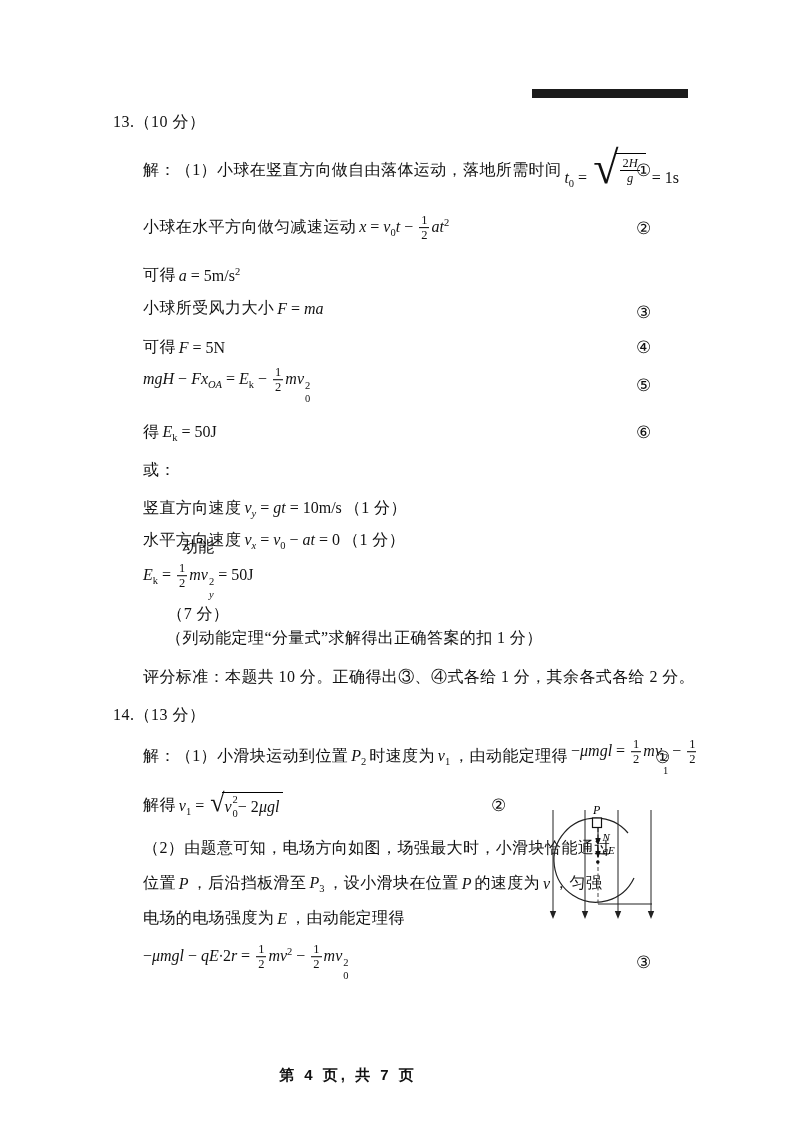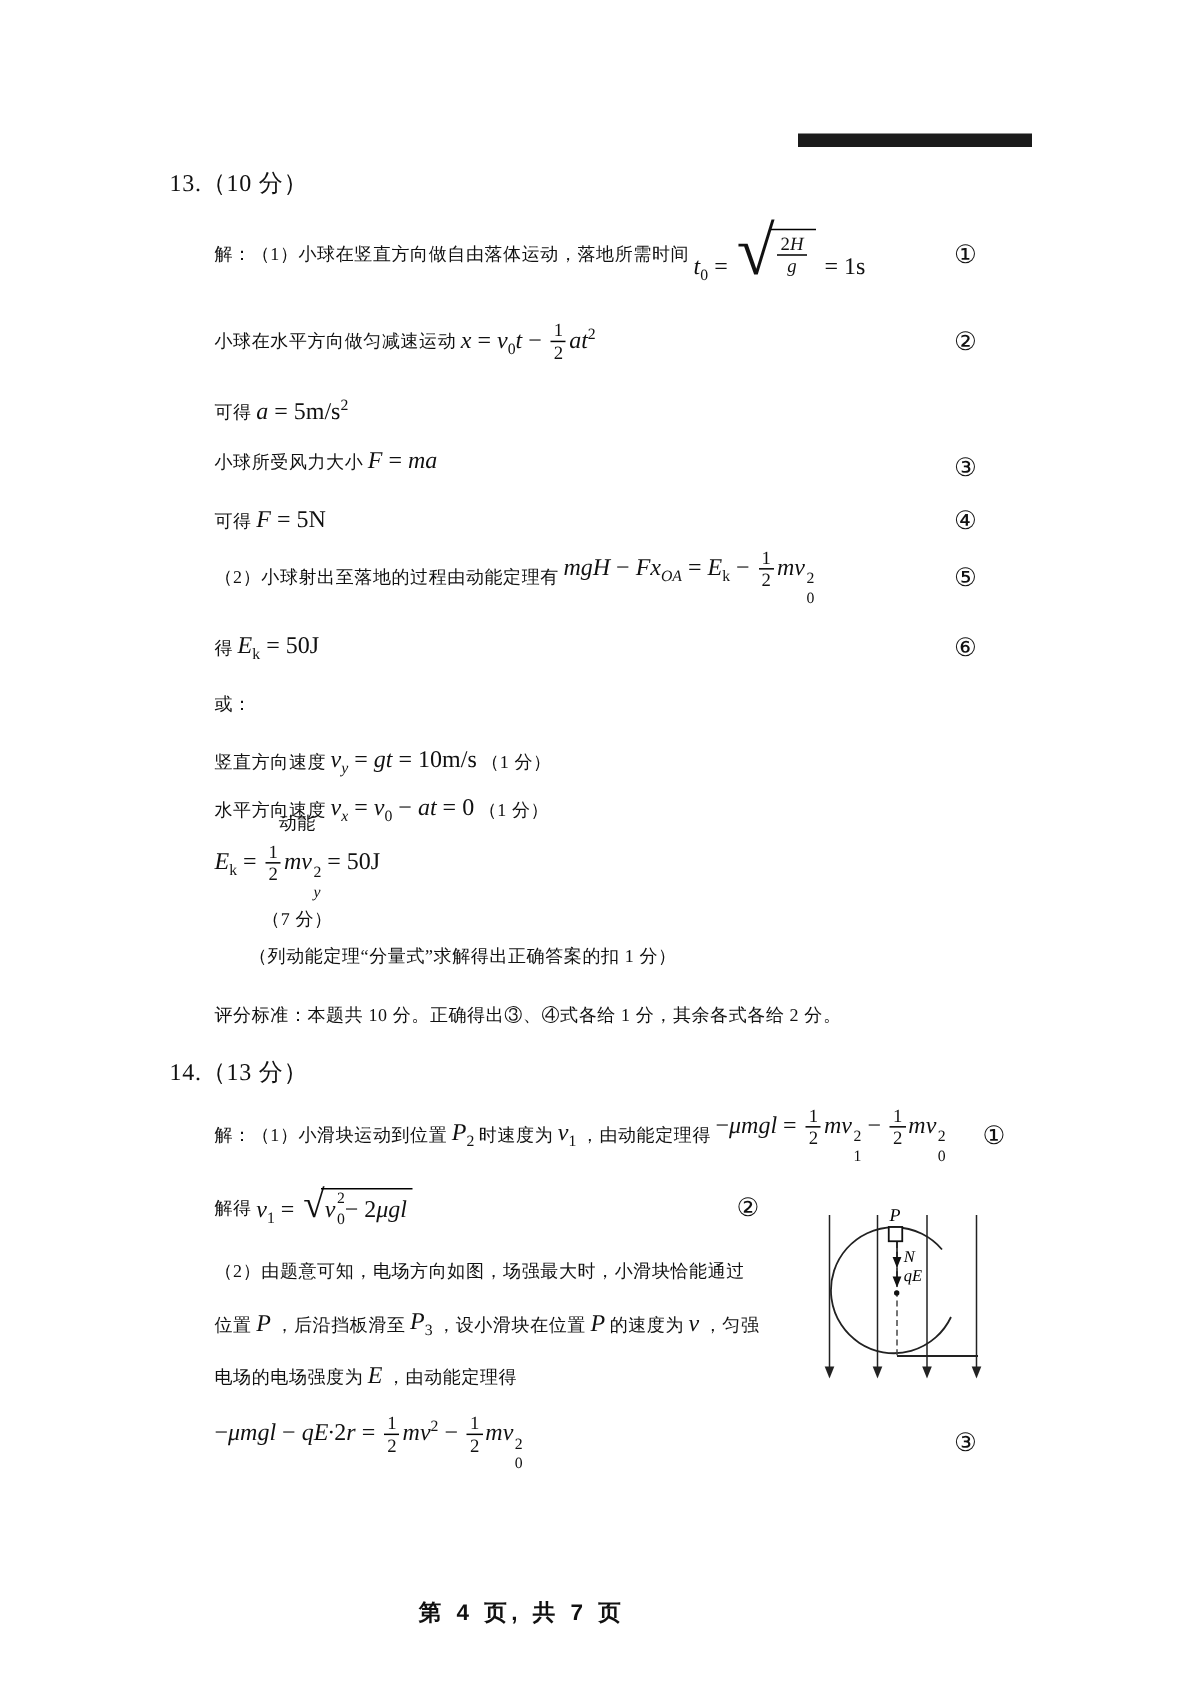--- a/index.html
+++ b/index.html
@@ -2,21 +2,21 @@
 <html><head>
 <meta charset="utf-8">
 <style>
   html,body{margin:0;padding:0;background:#ffffff;}
   .page{position:relative;width:696px;height:1131px;background:#ffffff;color:#111;
         font-family:"Liberation Serif","DejaVu Serif",serif;overflow:hidden;}
   .redaction{position:absolute;left:532px;top:89px;width:156px;height:9px;background:#1b1b1b;}
   .p-num{position:absolute;left:113px;font-size:16px;letter-spacing:0.5px;white-space:nowrap;}
   .line{position:absolute;left:143px;transform:translateY(-50%);display:flex;align-items:center;
         white-space:nowrap;gap:3px;}
-  .cn{font-size:12px;letter-spacing:0.4px;text-align:center;}
+  .cn{font-size:16px;letter-spacing:0.4px;text-align:center;}
   .bold .cn{font-weight:400;}
   .badge{position:absolute;transform:translateY(-50%);font-size:17px;line-height:1;
          font-family:"Liberation Serif",serif;}
   .math{font-size:16px;font-family:"Liberation Serif","DejaVu Serif",serif;}
   .math .it{font-style:italic;}
   .frac{display:inline-flex;flex-direction:column;align-items:center;vertical-align:middle;
         font-size:12.5px;line-height:1.15;margin:0 2px;}
   .frac .num{border-bottom:1px solid #000;padding:0 2px;}
   .frac .den{padding:0 2px;}
   .sub2{font-size:10.5px;vertical-align:-4px;}
@@ -73,21 +73,20 @@
         <span class="cn">小球所受风力大小</span>
         <span class="math"><span class="it">F</span> = <span class="it">ma</span></span>
       </div>
       <div class="badge" style="left: 636px; top: 312px;">③</div>
       <div class="line" style="top: 347px;">
         <span class="cn">可得</span>
         <span class="math"><span class="it">F</span> = 5N</span>
       </div>
       <div class="badge" style="left: 636px; top: 347px;">④</div>
       <div class="line" style="top: 385px;">
-        <span class="cn">（2）小球射出至落地的过程由动能定理有</span>
         <span class="math"><span class="it">mgH</span> − <span class="it">Fx</span><span class="sub2"><span class="it">OA</span></span> = <span class="it">E</span><span class="sub2">k</span> − <span class="frac">
             <span class="num">1</span>
             <span class="den">2</span>
           </span><span class="it">mv</span><span class="ss">
             <span class="ssup">2</span>
             <span class="ssub">0</span>
           </span></span>
       </div>
       <div class="badge" style="left: 636px; top: 385px;">⑤</div>
       <div class="line" style="top: 432px;">

